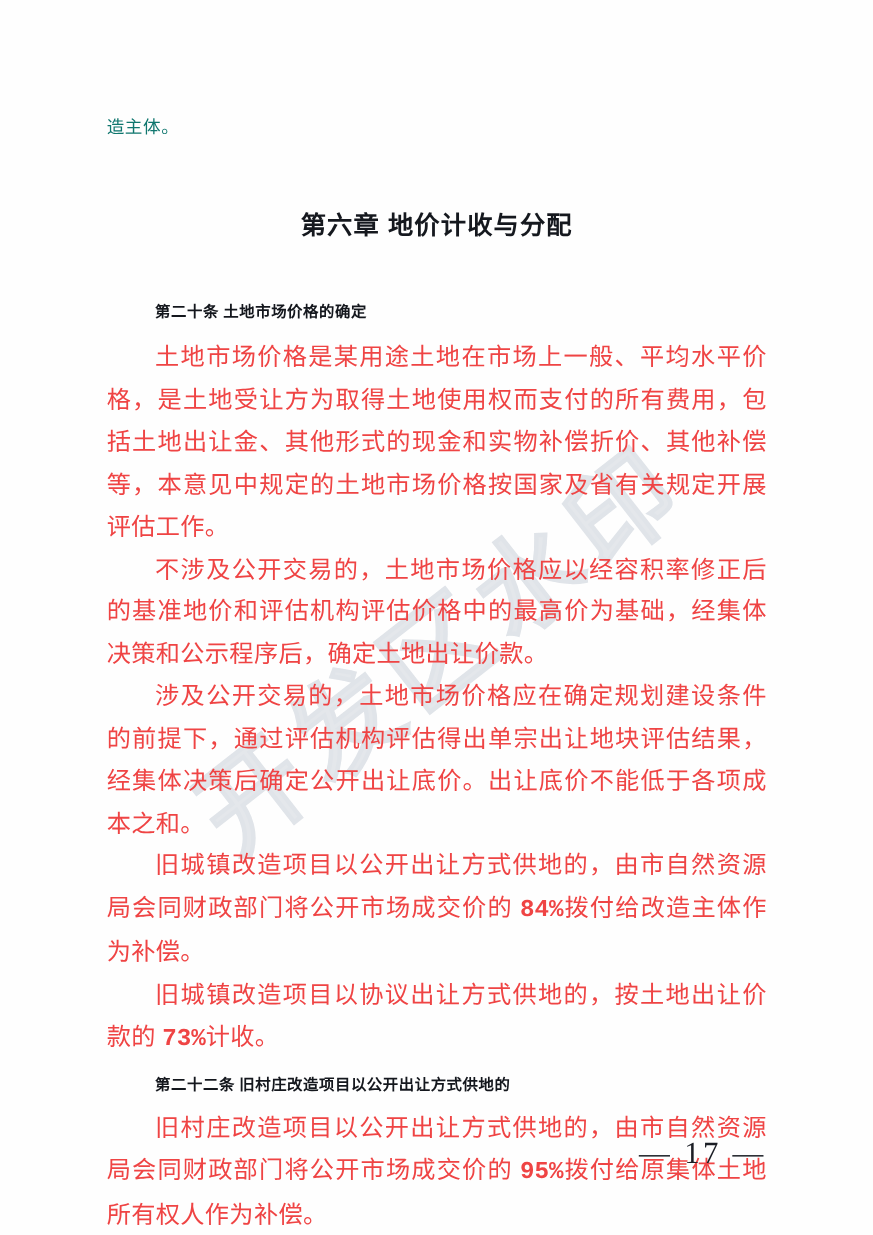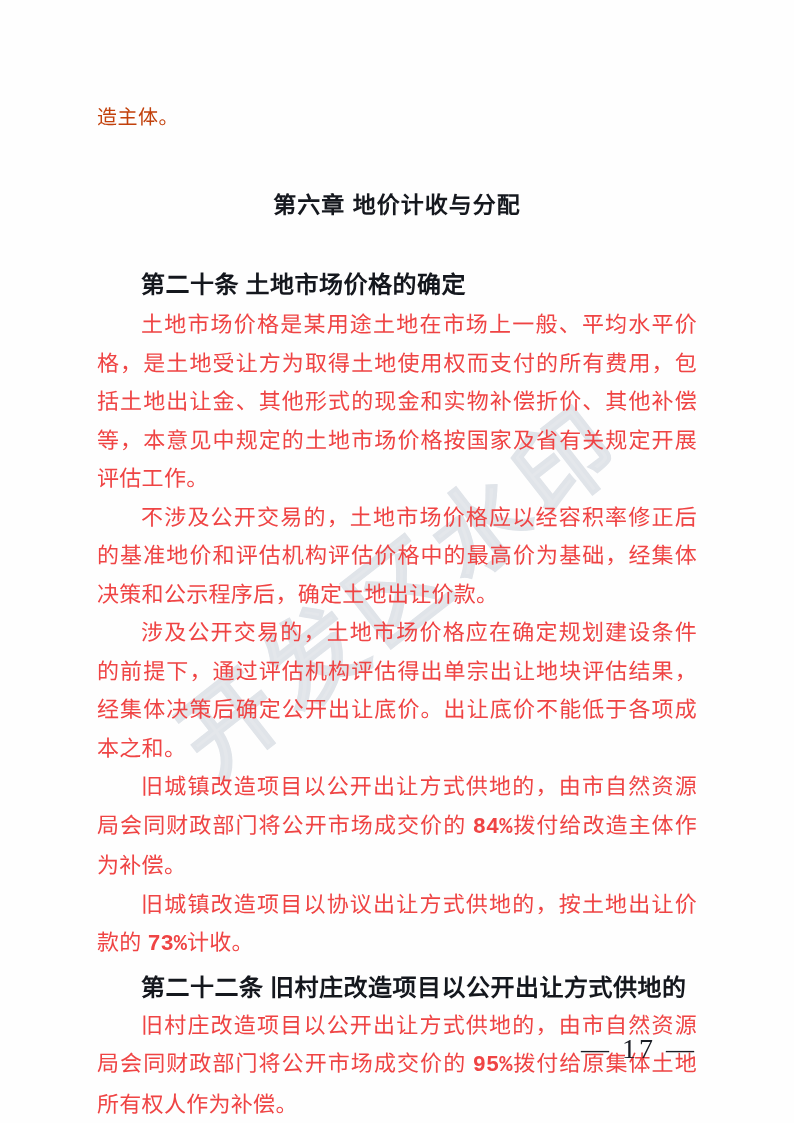--- a/index.html
+++ b/index.html
@@ -47,44 +47,44 @@
   .content {
     position: relative;
     z-index: 1;
     padding: 0 97px;
   }
 
   .tail-line {
     margin: 0;
     padding-top: 98px;
     font-family: "Liberation Serif", "DejaVu Serif", serif;
-    font-size: 20px;
+    font-size: 16px;
     line-height: 38px;
     letter-spacing: .5px;
-    color: #c2410c;
+    color: #0f766e;
   }
 
   .chapter-title {
     margin: 12px;
     padding-top: 38px;
     text-align: center;
     font-family: "Liberation Sans", "DejaVu Sans", sans-serif;
     font-size: 23px;
     font-weight: 700;
     line-height: 38px;
     letter-spacing: 1px;
     color: #15181e;
   }
 
   .article-heading {
     margin: 0;
     padding-top: 30px;
     text-indent: 44px;
     font-family: "Liberation Serif", "DejaVu Serif", serif;
-    font-size: 24px;
+    font-size: 14px;
     font-weight: 700;
     line-height: 38px;
     letter-spacing: .5px;
     color: #14171d;
   }
   .article-heading.tight { padding-top: 4px; }
 
   .body-para {
     margin: 0;
     text-indent: 44px;

